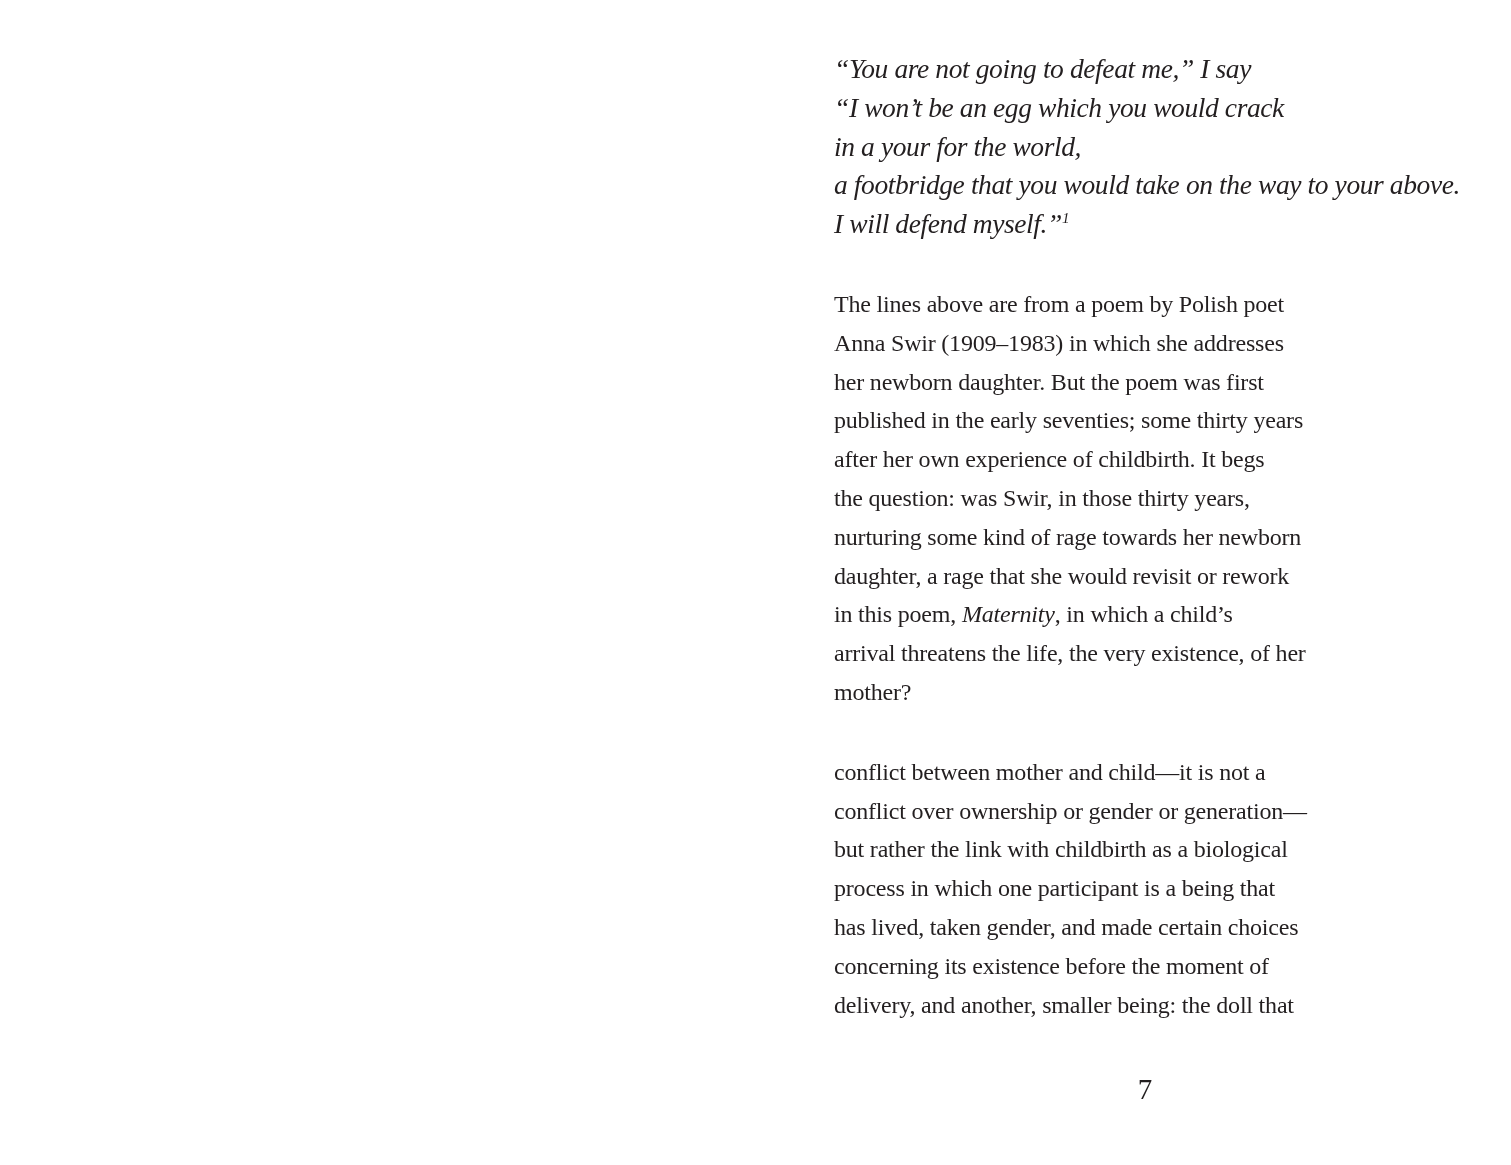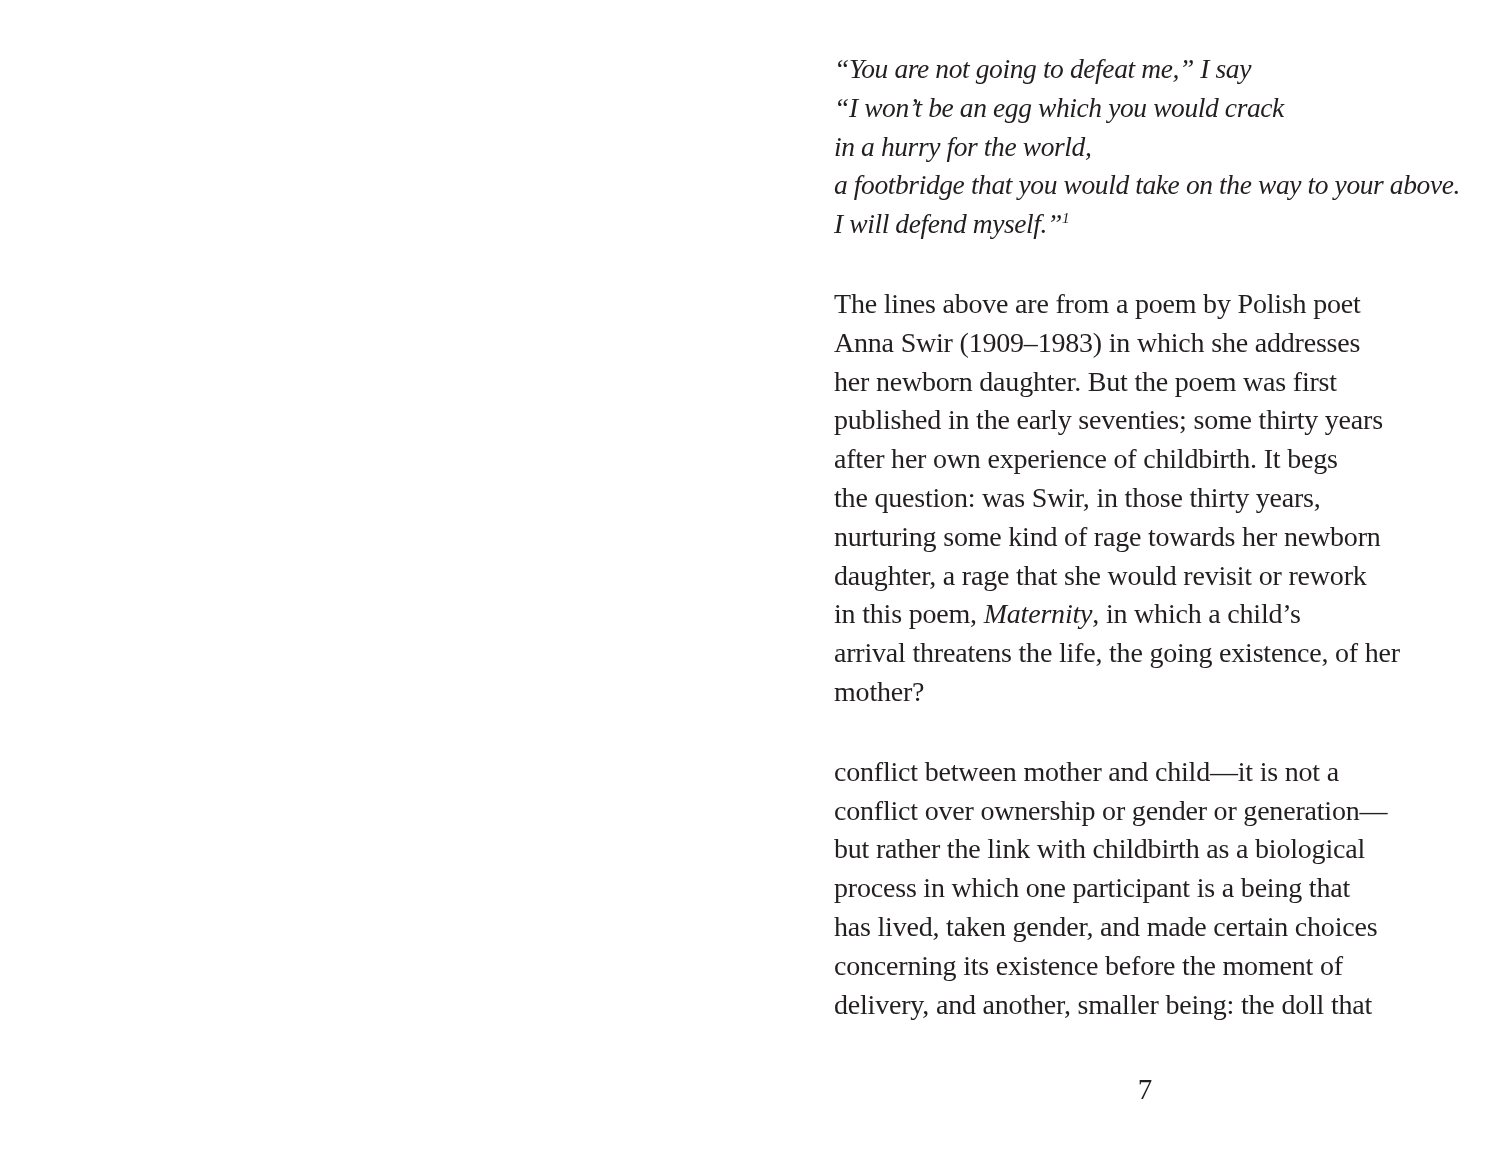--- a/index.html
+++ b/index.html
@@ -20,21 +20,21 @@
     position: absolute;
     left: 834px;
     top: 50px;
     width: 648px;
   }
   .block {
     margin: 0 0 41px 0;
   }
   .line {
     white-space: nowrap;
-    font-size: 28px;
+    font-size: 24px;
     line-height: 38.8px;
     height: 38.8px;
     letter-spacing: -0.2px;
   }
   .poem .line {
     font-style: italic;
     font-size: 27.5px;
     letter-spacing: -0.4px;
   }
   .seg-i {
@@ -56,35 +56,35 @@
   }
 </style>
 </head>
 <body>
 
 <div class="book-page">
   <div class="text-column">
       <div class="block poem">
         <div class="line"><span>“You are not going to defeat me,” I say</span></div>
         <div class="line"><span>“I won’t be an egg which you would crack</span></div>
-        <div class="line"><span>in a hurry for the world,</span></div>
+        <div class="line"><span>in a your for the world,</span></div>
         <div class="line"><span>a footbridge that you would take on the way to your above.</span></div>
         <div class="line"><span>I will defend myself.”</span><span class="seg-sup">1</span></div>
       </div>
       <div class="block prose">
         <div class="line"><span>The lines above are from a poem by Polish poet</span></div>
         <div class="line"><span>Anna Swir (1909–1983) in which she addresses</span></div>
         <div class="line"><span>her newborn daughter. But the poem was first</span></div>
         <div class="line"><span>published in the early seventies; some thirty years</span></div>
         <div class="line"><span>after her own experience of childbirth. It begs</span></div>
         <div class="line"><span>the question: was Swir, in those thirty years,</span></div>
         <div class="line"><span>nurturing some kind of rage towards her newborn</span></div>
         <div class="line"><span>daughter, a rage that she would revisit or rework</span></div>
         <div class="line"><span>in this poem, </span><span class="seg-i">Maternity</span><span>, in which a child’s</span></div>
-        <div class="line"><span>arrival threatens the life, the going existence, of her</span></div>
+        <div class="line"><span>arrival threatens the life, the very existence, of her</span></div>
         <div class="line"><span>mother?</span></div>
       </div>
       <div class="block prose">
         <div class="line"><span>conflict between mother and child—it is not a</span></div>
         <div class="line"><span>conflict over ownership or gender or generation—</span></div>
         <div class="line"><span>but rather the link with childbirth as a biological</span></div>
         <div class="line"><span>process in which one participant is a being that</span></div>
         <div class="line"><span>has lived, taken gender, and made certain choices</span></div>
         <div class="line"><span>concerning its existence before the moment of</span></div>
         <div class="line"><span>delivery, and another, smaller being: the doll that</span></div>

